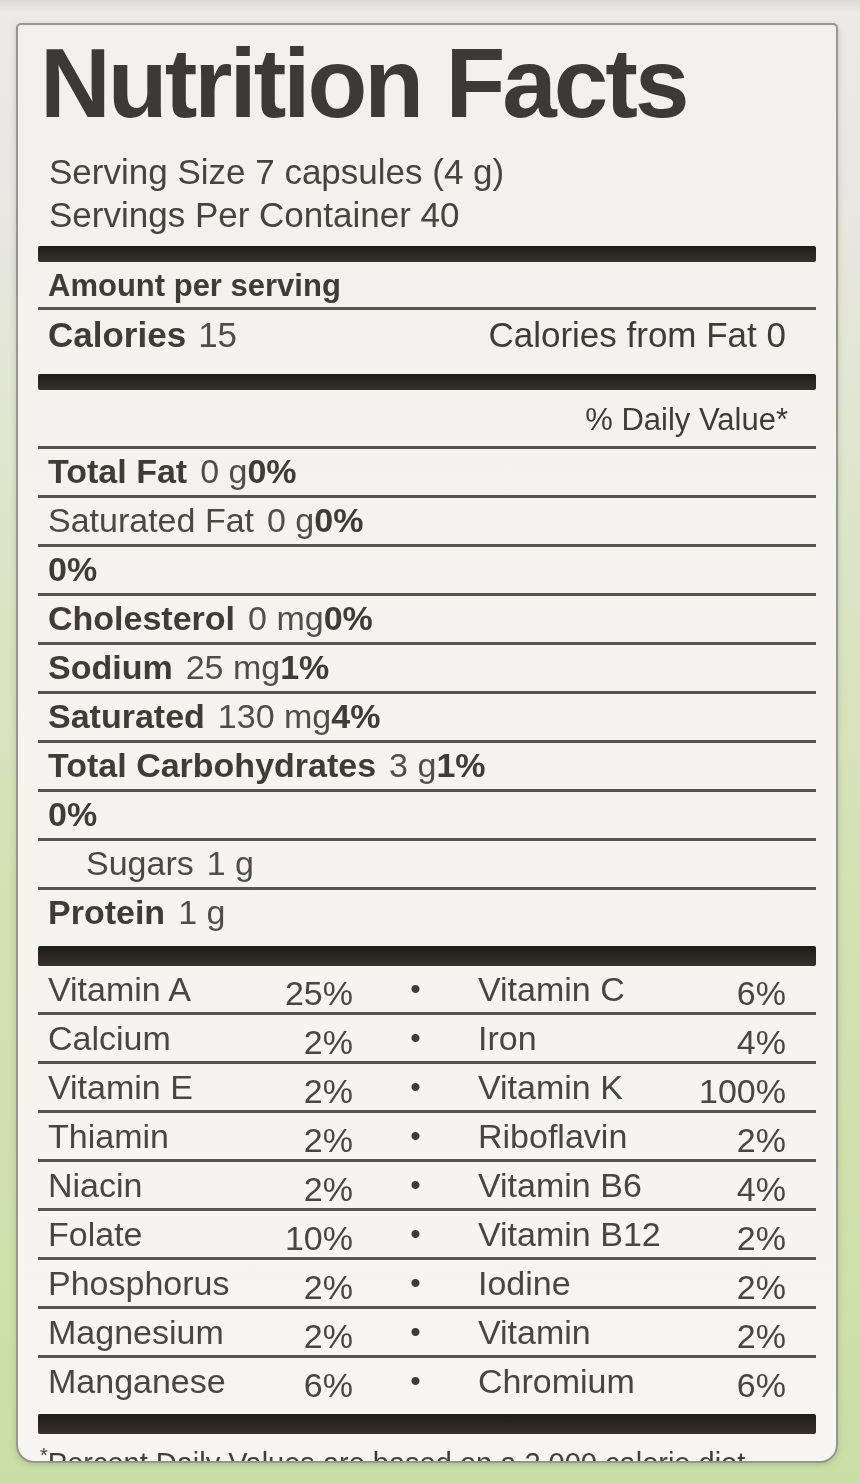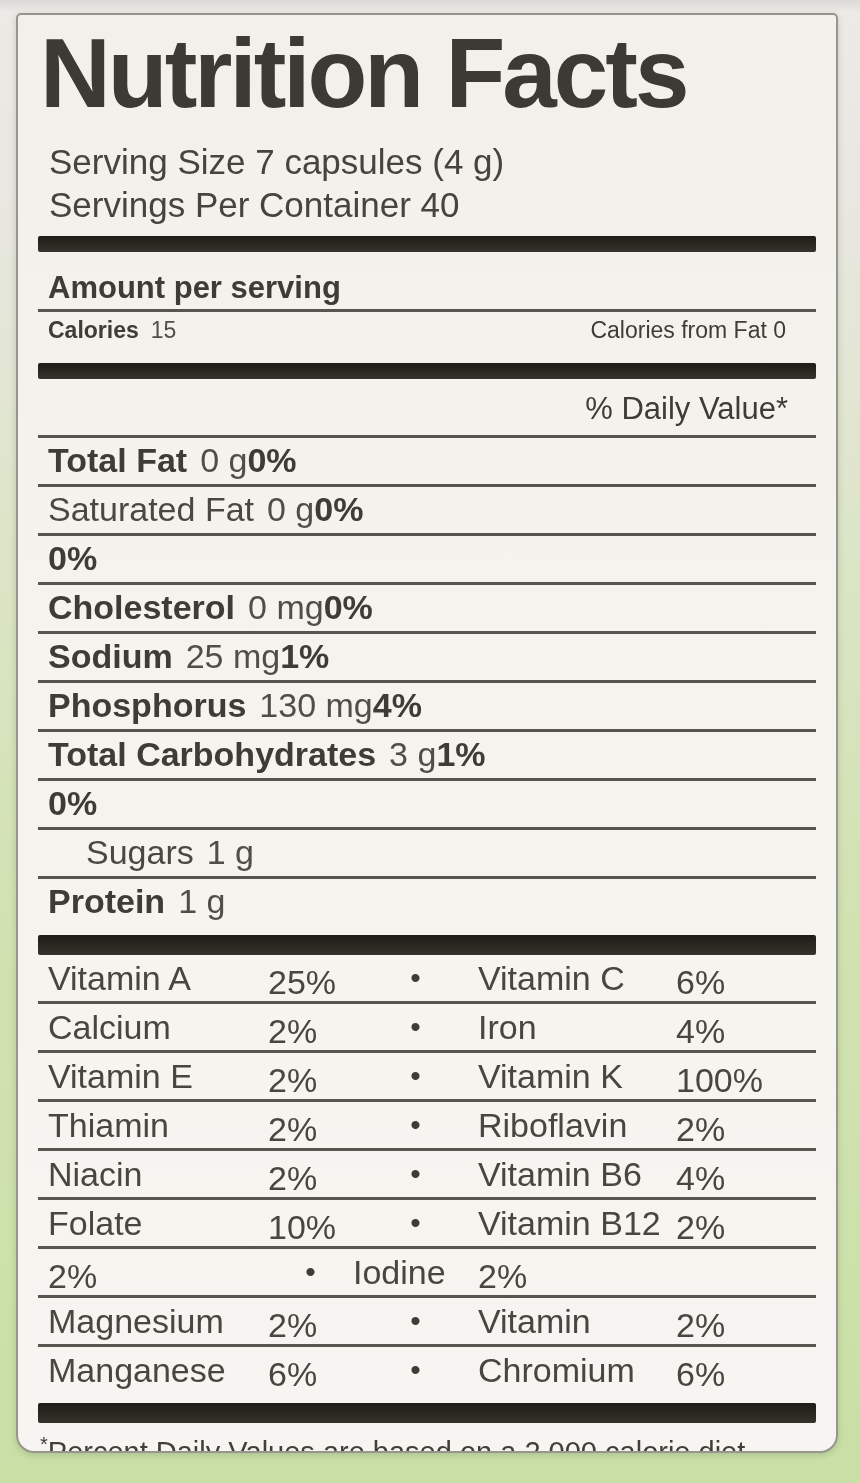--- a/index.html
+++ b/index.html
@@ -3,58 +3,58 @@
 <meta charset="utf-8">
 <style>
   html,body{margin:0;padding:0;}
   body{
     width:860px;height:1483px;
     background:linear-gradient(180deg,#dcdad6 0,#eceae6 12px,#e9e7e2 180px,#dde5c9 520px,#d2e2b2 900px,#cde1ab 1250px,#c9dfa6 100%);
     font-family:"Liberation Sans","DejaVu Sans",sans-serif;
     color:#3d3c35;position:relative;overflow:hidden;
   }
   .label{
-    position:absolute;left:16px;top:13px;width:822px;height:1440px;
+    position:absolute;left:16px;top:23px;width:822px;height:1440px;
     box-sizing:border-box;background:linear-gradient(180deg,#f2f0eb 0,#f5f3ee 40%,#f6f5f1 100%);
     border:2px solid #96958e;border-radius:5px 5px 18px 18px;
     padding:0 20px;overflow:hidden;
     box-shadow:0 2px 6px rgba(90,100,70,.25);
   }
   .title{
     font-size:98px;font-weight:bold;letter-spacing:-3px;line-height:1.04;
     margin:8px 0 0 2px;color:#3b3a34;white-space:nowrap;
   }
   .serving{font-size:35px;line-height:1.2;margin-top:16px;color:#45443d;padding-left:10px;}
   .serving div{margin:1px;}
   .bar{height:16px;background:linear-gradient(180deg,#1d1c16,#35332b);border-radius:2px;margin-top:10px;}
   .bar.thick{height:20px;}
   .rule{height:3px;background:#57564e;}
-  .amount-hd{font-size:31px;font-weight:bold;padding:18px 0 3px 10px;}
-  .cal-row{display:flex;justify-content:space-between;align-items:baseline;font-size:23px;padding:5px 30px 9px 10px;gap:44px;}
+  .amount-hd{font-size:31px;font-weight:bold;padding:6px 0 3px 10px;}
+  .cal-row{display:flex;justify-content:space-between;align-items:baseline;font-size:35px;padding:5px 30px 9px 10px;gap:44px;}
   .cal-left .v{font-weight:normal;margin-left:12px;color:#504f47;}
   .cal-left .l{font-weight:bold;}
   .dv-head{text-align:right;font-weight:normal;font-size:31px;padding:12px 28px 8px 0;}
   .n-row{
     display:flex;align-items:center;
     height:46px;font-size:34px;padding:0 30px 0 10px;border-bottom:3px solid #57564e;
   }
   .n-row:last-of-type{border-bottom:none;}
   .n-name .nm{font-weight:bold;}
   .n-name .nm.reg{font-weight:normal;color:#4a4941;}
   .n-name .it{font-style:italic;font-weight:normal;color:#4a4941;margin-right:8px;}
   .n-name .amt{font-weight:normal;margin-left:13px;color:#504f47;}
   .n-row.indent{padding-left:48px;}
   .n-dv{font-weight:bold;}
   .vits .v-row{
     display:grid;grid-template-columns:220px 85px 125px 1fr 110px;
     align-items:center;height:46px;font-size:34px;color:#474640;
     padding:0 30px 0 10px;border-bottom:3px solid #57564e;
   }
   .vits .v-row:last-of-type{border-bottom:none;}
-  .v-pct{margin-top:8px;}
+  .v-pct{text-align:right;margin-top:8px;}
   .v-dot{text-align:center;font-size:30px;color:#3d3c35;}
   .footnote{font-size:29px;padding:13px 0 0 2px;color:#403f38;white-space:nowrap;}
   .footnote sup{font-size:20px;vertical-align:super;line-height:0;}
 </style>
 </head>
 <body>
 
 <div class="label">
 
   <div class="title">Nutrition Facts</div>
@@ -93,21 +93,21 @@
     </div>
     <div class="n-row">
       <span class="n-name"><span class="nm">Cholesterol</span><span class="amt">0 mg</span></span>
       <span class="n-dv">0%</span>
     </div>
     <div class="n-row">
       <span class="n-name"><span class="nm">Sodium</span><span class="amt">25 mg</span></span>
       <span class="n-dv">1%</span>
     </div>
     <div class="n-row">
-      <span class="n-name"><span class="nm">Phosphorus</span><span class="amt">130 mg</span></span>
+      <span class="n-name"><span class="nm">Saturated</span><span class="amt">130 mg</span></span>
       <span class="n-dv">4%</span>
     </div>
     <div class="n-row">
       <span class="n-name"><span class="nm">Total Carbohydrates</span><span class="amt">3 g</span></span>
       <span class="n-dv">1%</span>
     </div>
     <div class="n-row">
       <span class="n-dv">0%</span>
     </div>
     <div class="n-row indent">
@@ -159,20 +159,21 @@
       <span class="v-pct">4%</span>
     </div>
     <div class="v-row">
       <span class="v-name">Folate</span>
       <span class="v-pct">10%</span>
       <span class="v-dot">•</span>
       <span class="v-name">Vitamin B12</span>
       <span class="v-pct">2%</span>
     </div>
     <div class="v-row">
+      <span class="v-name">Phosphorus</span>
       <span class="v-pct">2%</span>
       <span class="v-dot">•</span>
       <span class="v-name">Iodine</span>
       <span class="v-pct">2%</span>
     </div>
     <div class="v-row">
       <span class="v-name">Magnesium</span>
       <span class="v-pct">2%</span>
       <span class="v-dot">•</span>
       <span class="v-name">Vitamin</span>

